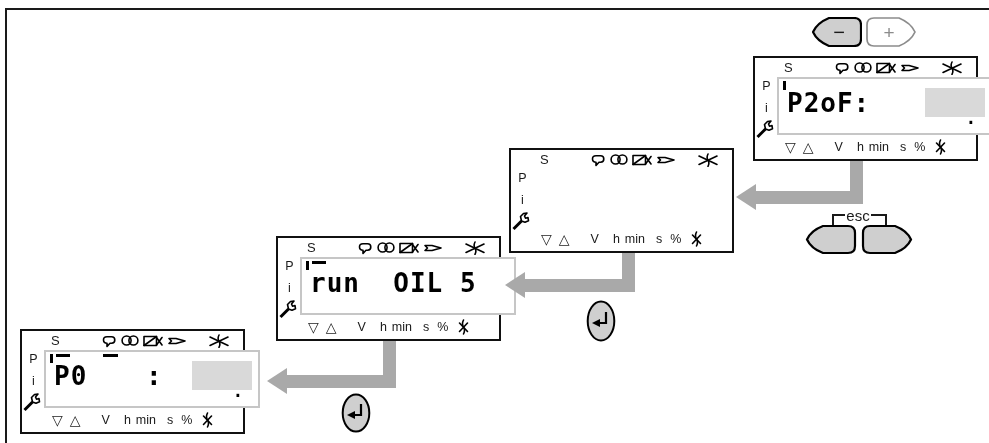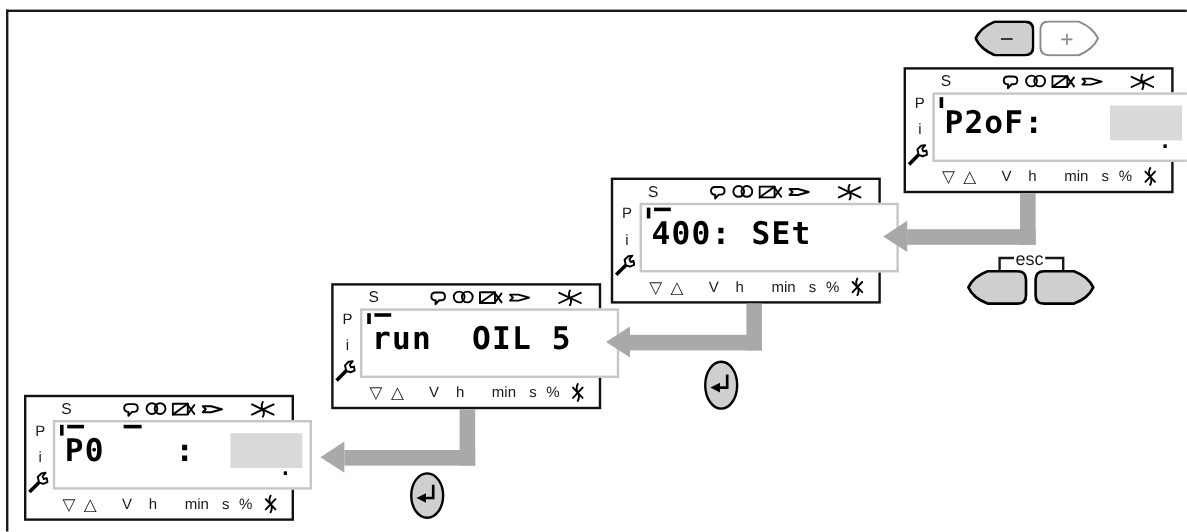--- a/index.html
+++ b/index.html
@@ -30,21 +30,21 @@
   .ltext{position:absolute;left:8px;top:9px;}
   .lcolon{position:absolute;left:100px;top:9px;}
   .vbox{position:absolute;right:6px;top:9px;width:60px;height:29px;background:#d9d9d9;}
   .dp{position:absolute;right:15px;bottom:5px;font-family:"DejaVu Sans Mono",monospace;
       font-weight:bold;font-size:17px;color:#000;}
   .bottom-row{position:absolute;left:0;right:0;bottom:2px;height:20px;display:flex;
               align-items:center;font-size:12.5px;}
   .tri{font-size:14px;}
   .bottom-row .tri:nth-child(1){margin-left:30px;}
   .bottom-row .tri:nth-child(2){margin-left:7px;}
-  .u-v{margin-left:21px;} .u-h{margin-left:14px;} .u-min{margin-left:23px;}
+  .u-v{margin-left:21px;} .u-h{margin-left:14px;} .u-min{margin-left:5px;}
   .u-s{margin-left:11px;} .u-pct{margin-left:8px;} .fsmall{margin-left:9px;}
   svg .ln{fill:none;stroke:#000;stroke-width:1.6;stroke-linecap:round;stroke-linejoin:round;}
 
   
   .seg{position:absolute;background:#a9a9a9;}
   .head{position:absolute;width:0;height:0;border-top:13px solid transparent;
         border-bottom:13px solid transparent;border-right:20px solid #a9a9a9;}
 
   
   .btn{position:absolute;}
@@ -141,27 +141,20 @@
         </svg>
     </div>
     <div class="left-col">
       <span class="plab">P</span>
       <span class="ilab">i</span>
       <svg class="wrench" width="20" height="20" viewBox="0 0 20 20">
           <path d="M2.5,18 L10.5,10" fill="none" stroke="#000" stroke-width="3"></path>
           <path class="ln" d="M10.5,10 L9.5,5.5 L12.5,2.5 L16,2 L13.5,5 L14.5,7.2 L17,6.5 L17.5,9.8 L14,11.2 Z"></path>
         </svg>
     </div>
-    <div class="lcd">
-      <span class="tick"></span>
-      <span class="obar"></span>
-
-      <span class="ltext">400: SEt</span>
-
-    </div>
     <div class="bottom-row">
       <span class="tri">▽</span>
       <span class="tri">△</span>
       <span class="u u-v">V</span>
       <span class="u u-h">h</span>
       <span class="u u-min">min</span>
       <span class="u u-s">s</span>
       <span class="u u-pct">%</span>
       <svg class="fsmall" width="13" height="16" viewBox="0 0 13 16">
           <path class="ln" d="M6.5,1 Q4.5,5 6.5,8 Q8.5,11 6.5,15"></path>

